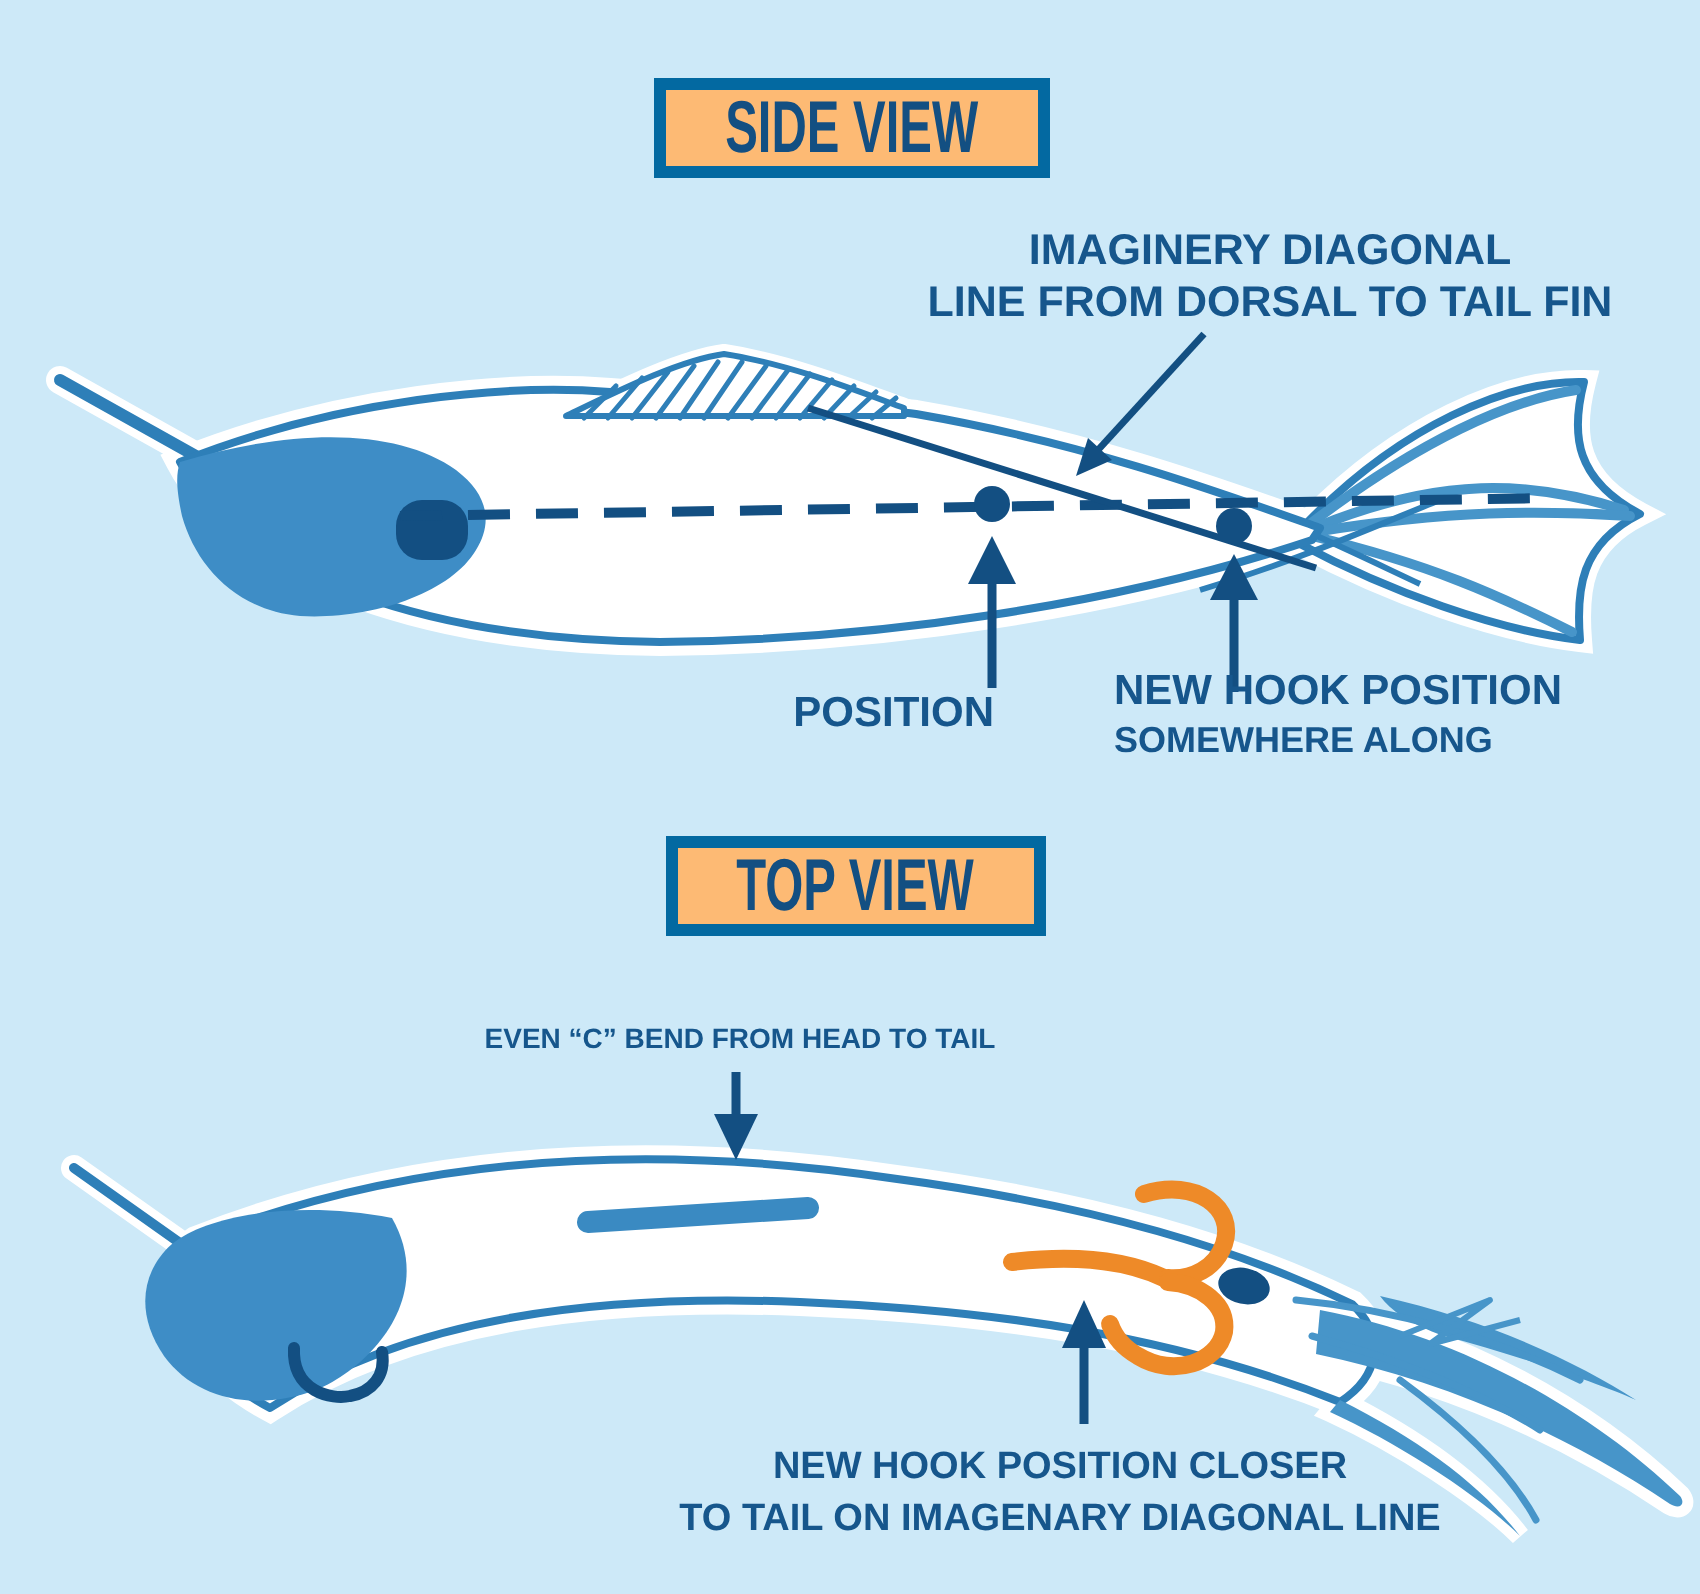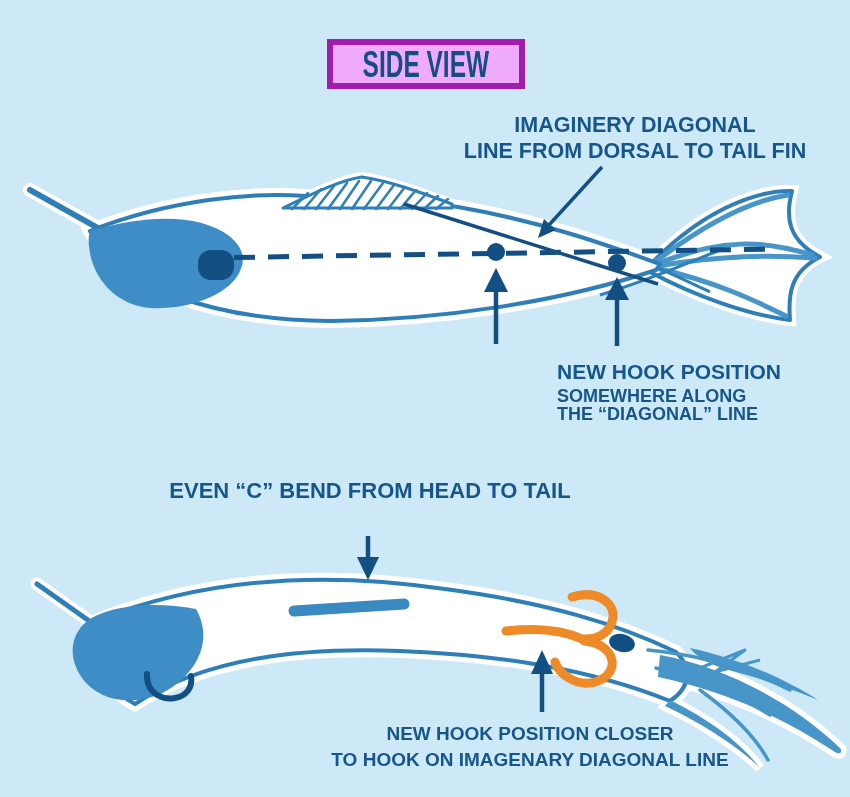--- a/index.html
+++ b/index.html
@@ -6,22 +6,22 @@
   #stage{
     position:relative;
     width:850px;height:797px;
     background:#cde9f8;
     overflow:hidden;
     font-family:"Liberation Sans", sans-serif;
   }
   #art{position:absolute;left:0;top:0;}
   .title-box{
     position:absolute;
-    border:6px solid #a21caf;
-    background:#f0abfc;
+    border:6px solid #0369a1;
+    background:#fdba74;
     display:flex;align-items:center;justify-content:center;
   }
   .title-box span{
     color:#134f82;
     font-weight:bold;
     font-size:34px;
     display:inline-block;
     transform:scaleX(0.72) scaleY(1.08);
     letter-spacing:0px;
     white-space:nowrap;
@@ -168,29 +168,32 @@
   <div class="title-box" style="left:327px;top:39px;width:186px;height:38px;">
     <span>SIDE VIEW</span>
   </div>
 
   <div class="cap center" style="left:405px;top:112px;width:460px;font-size:21.5px;">
     <span class="nowrap">IMAGINERY DIAGONAL</span>
     <span class="nowrap">LINE FROM DORSAL TO TAIL FIN</span>
   </div>
 
   <div class="cap right" style="left:287px;top:344px;width:210px;line-height:25px;">
+    <span class="nowrap">POSITION</span>
   </div>
 
-  <div class="cap" style="left:557px;top:360px;width:260px;line-height:24px;">
+  <div class="cap" style="left:557px;top:334px;width:260px;line-height:24px;">
     <span class="nowrap">NEW HOOK POSITION</span>
     <span class="sub" style="margin-top:3px;">SOMEWHERE ALONG</span>
-    <span class="sub">THE “DIAGONAL” LINE</span>
   </div>
 
+  <div class="title-box" style="left:333px;top:418px;width:178px;height:38px;">
+    <span>TOP VIEW</span>
+  </div>
 
-  <div class="cap center" style="left:85px;top:478px;width:570px;font-size:22px;">EVEN “C” BEND FROM HEAD TO TAIL</div>
+  <div class="cap center" style="left:85px;top:506px;width:570px;font-size:14px;">EVEN “C” BEND FROM HEAD TO TAIL</div>
 
   <div class="cap center" style="left:225px;top:721px;width:610px;font-size:19px;line-height:26px;">
     <span class="nowrap">NEW HOOK POSITION CLOSER</span>
-    <span class="nowrap">TO HOOK ON IMAGENARY DIAGONAL LINE</span>
+    <span class="nowrap">TO TAIL ON IMAGENARY DIAGONAL LINE</span>
   </div>
 
 </div>
 
 </body></html>

